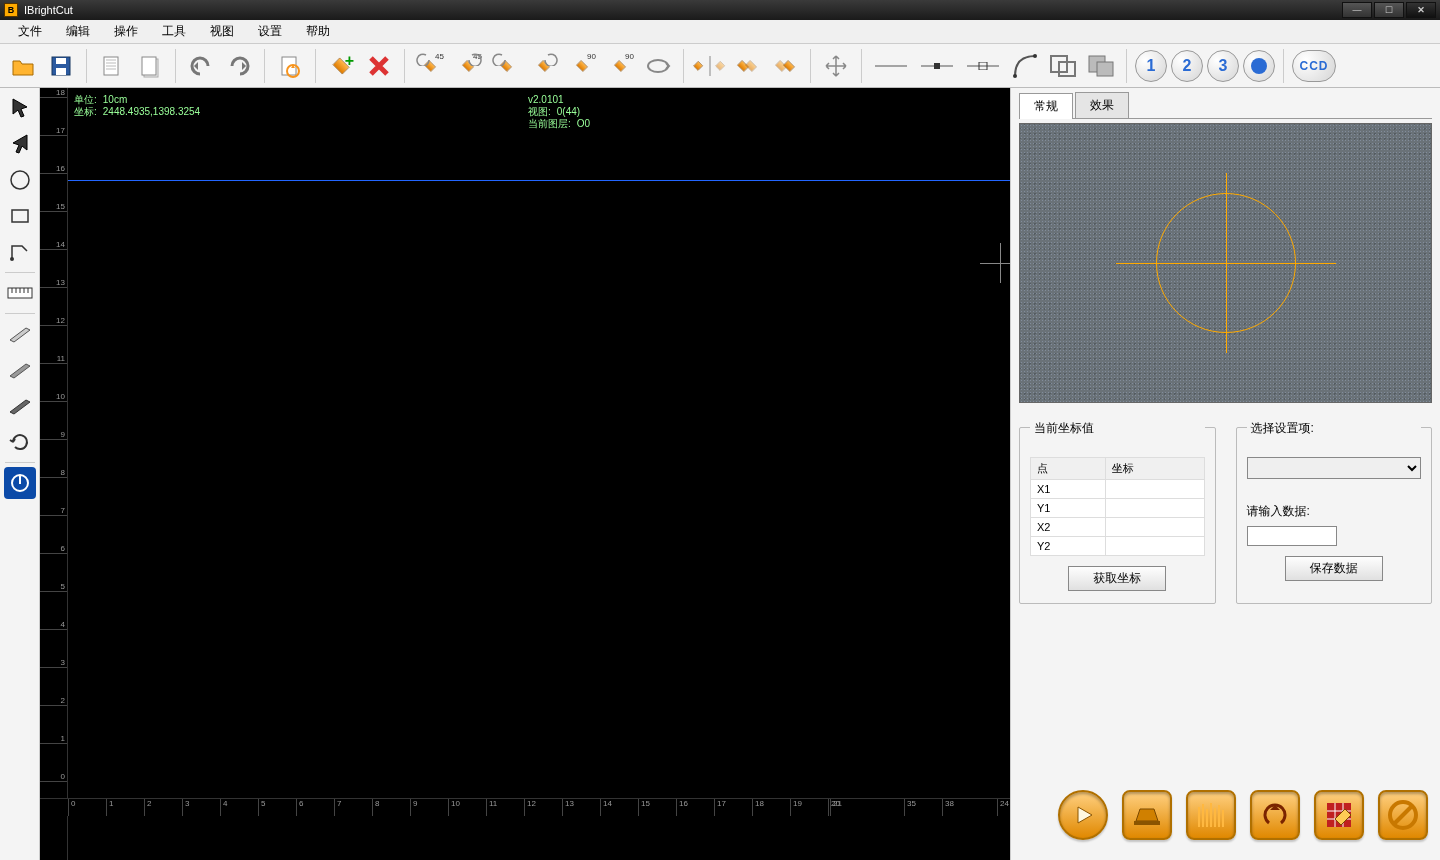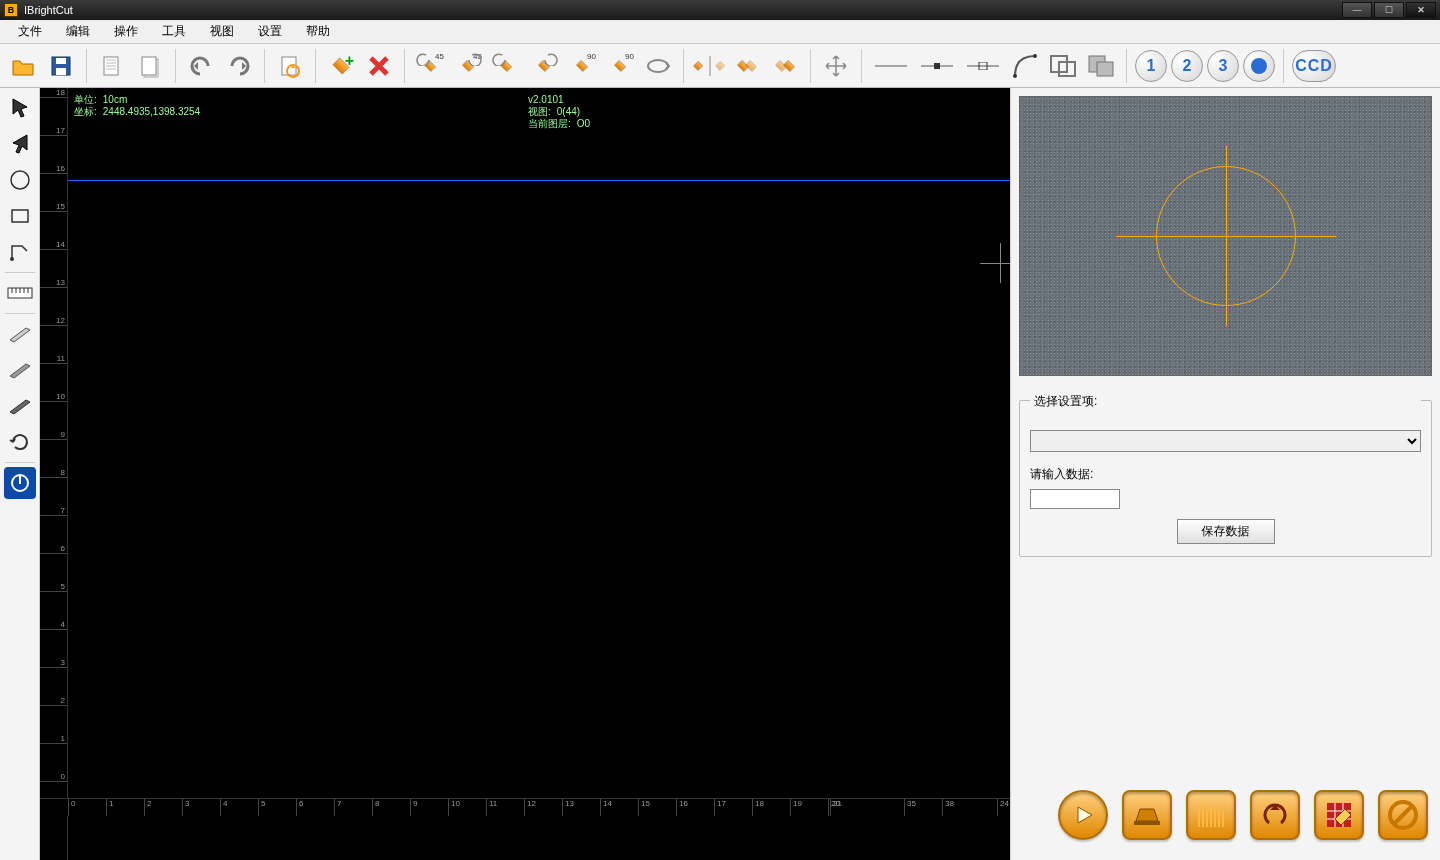--- a/index.html
+++ b/index.html
@@ -257,21 +257,21 @@
       </svg>
     </div>
   <div class="tbsep"></div>
   <div class="round tbbtn" style="color:#2a6bd4">1</div>
   <div class="round tbbtn" style="color:#2a6bd4">2</div>
   <div class="round tbbtn" style="color:#2a6bd4">3</div>
   <div class="round tbbtn">
       <div style="width:16px;height:16px;border-radius:50%;background:#2a6bd4"></div>
     </div>
   <div class="tbsep"></div>
-  <div class="round tbbtn" style="width:44px;border-radius:18px;font-size:16px;color:#2a6bd4;letter-spacing:1px">CCD</div>
+  <div class="round tbbtn" style="width:44px;border-radius:18px;font-size:12px;color:#2a6bd4;letter-spacing:1px">CCD</div>
 </div>
 
 <div class="mainrow">
 
   <div class="lefttools">
     <div class="lt">
         <svg width="20" height="22">
           <path d="M3 2l14 8-6 2 3 7-3 1-3-7-5 4z" fill="#333" stroke="#000"></path>
         </svg>
       </div>
@@ -387,34 +387,66 @@
         <div class="tick" style="left: 750px;">19</div>
         <div class="tick" style="left: 788px;">20</div>
         <div class="tick" style="left: 790px;">21</div>
         <div class="tick" style="left: 864px;">35</div>
         <div class="tick" style="left: 902px;">38</div>
         <div class="tick" style="left: 957px;">24</div>
       </div>
   </div>
 
   <div class="rightpanel">
+    <div class="tabs">
+      <div class="tab active">常规</div>
+      <div class="tab">效果</div>
+    </div>
     <div class="preview">
       <div class="noisebg"></div>
       <div class="target">
         <div class="circ"></div>
           <div class="hline"></div>
           <div class="vline"></div>
       </div>
     </div>
 
     <div class="panels-row">
       <div class="panelbox">
+        <legend>当前坐标值</legend>
+        <table class="coord">
+          <tbody>
+              <tr>
+                <th>点</th>
+                <th>坐标</th>
+              </tr>
+          <tr>
+                <td>X1</td>
+                <td></td>
+              </tr>
+          <tr>
+                <td>Y1</td>
+                <td></td>
+              </tr>
+          <tr>
+                <td>X2</td>
+                <td></td>
+              </tr>
+          <tr>
+                <td>Y2</td>
+                <td></td>
+              </tr>
+        </tbody>
+          </table>
+        <button class="btn">获取坐标</button>
+      </div>
+      <div class="panelbox">
         <legend>选择设置项:</legend>
         <select style="width:100%"><option></option></select>
-        <div style="margin-top:14px">请输入数据:</div>
+        <div style="margin-top:24px">请输入数据:</div>
         <input type="text" style="width: 90px; margin-top: 6px;">
         <button class="btn">保存数据</button>
       </div>
     </div>
 
     <div class="bigbuttons">
       <div class="bigbtn play">
           <svg width="22" height="22">
             <path d="M6 3l14 8-14 8z" fill="#fff8e0" stroke="#8a5400"></path>
           </svg>

